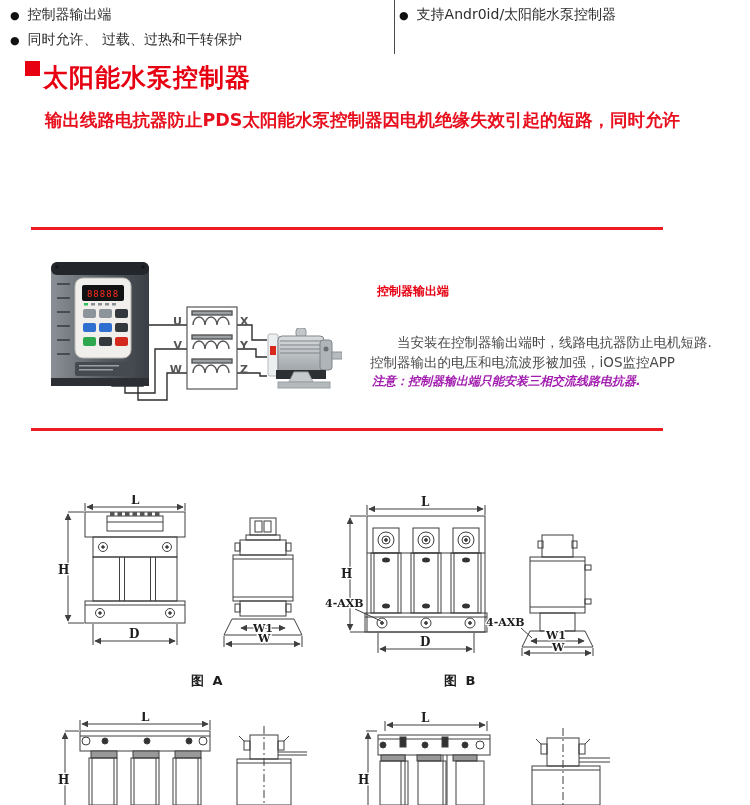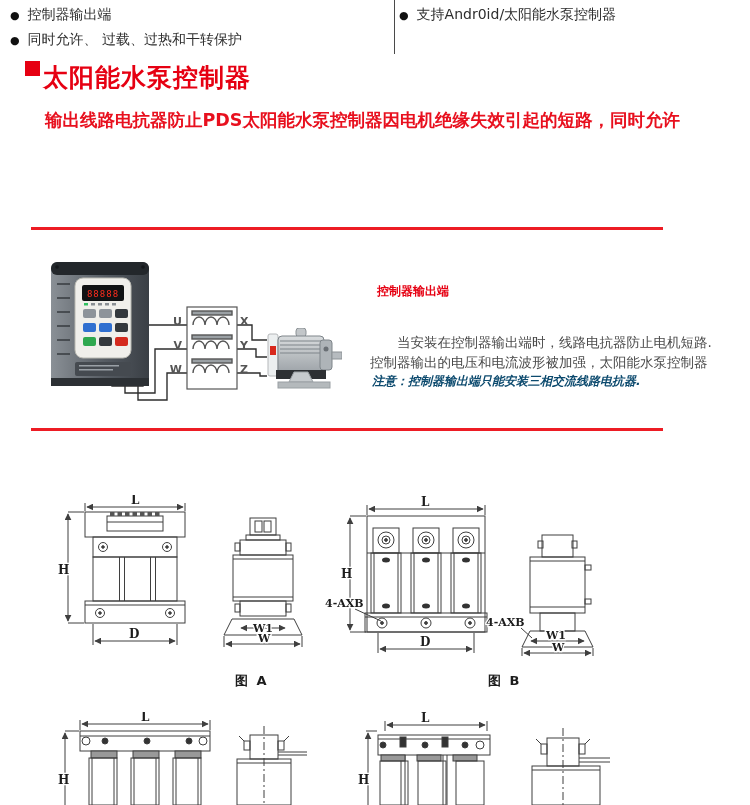--- a/index.html
+++ b/index.html
@@ -21,24 +21,24 @@
   
   .term{position:absolute;width:16px;font-size:11px;font-weight:bold;color:#555;line-height:11px;}
   .term.in{left:166px;text-align:right;}
   .term.out{left:240px;text-align:left;}
   
   .out-title{position:absolute;left:377px;top:283px;font-size:12px;font-weight:bold;color:#e60012;}
   .out-body{position:absolute;left:370px;top:308px;width:345px;font-size:13.5px;color:#4a4a4a;
             line-height:20px;white-space:nowrap;margin-top:24px;}
   .out-body .first{text-indent:2em;}
   .out-note{position:absolute;left:372px;top:373px;font-size:12px;font-weight:bold;
-            font-style:italic;color:#0c4a6e;}
+            font-style:italic;color:#a21caf;}
   
   .figsvg{position:absolute;}
-  .fig-caption{position:absolute;top:672px;font-size:13px;font-weight:bold;color:#1d1d1d;letter-spacing:2px;margin-left:44px;}
+  .fig-caption{position:absolute;top:672px;font-size:13px;font-weight:bold;color:#1d1d1d;letter-spacing:2px;}
   svg text.dim{font-family:"DejaVu Serif","Liberation Serif",serif;font-weight:bold;font-size:12px;
                fill:#1d1d1d;stroke:#ffffff;stroke-width:2.5px;paint-order:stroke;}
   svg text.dim.sm{font-size:11px;}
 </style>
 </head>
 <body>
 
 <div class="page">
 
   <div class="features">
@@ -167,21 +167,21 @@
     <circle cx="60" cy="21" r="2.5" fill="#6a7075"></circle>
     <rect x="66" y="24" width="10" height="7" fill="#b6bbbf" stroke="#8c9296"></rect>
     <rect x="10" y="42" width="50" height="9" fill="#2d3033"></rect>
     <path d="M28,44 h14 l5,10 h-24 z" fill="#c6cacd" stroke="#9aa0a4"></path>
     <rect x="12" y="54" width="52" height="6" fill="#b4b9bc" stroke="#9aa0a4"></rect>
   </svg>
 
   <div class="out-title">控制器输出端</div>
   <div class="out-body">
     <div class="first">当安装在控制器输出端时，线路电抗器防止电机短路.</div>
-    <div>控制器输出的电压和电流波形被加强，太阳能水泵控制器</div>
+    <div>控制器输出的电压和电流波形被加强，iOS监控APP</div>
   </div>
   <div class="out-note">注意：控制器输出端只能安装三相交流线路电抗器.</div>
 
   <svg class="figsvg" style="left:55px;top:495px;" width="260" height="172" viewBox="0 0 260 172">
     <defs>
       <marker id="mA" viewBox="0 0 10 10" refX="9" refY="5" markerWidth="7" markerHeight="7" orient="auto-start-reverse">
         <path d="M0,0 L10,5 L0,10 z" fill="#3f3f3f"></path>
       </marker>
     </defs>
     <g fill="none" stroke="#3f3f3f" stroke-width="1">

